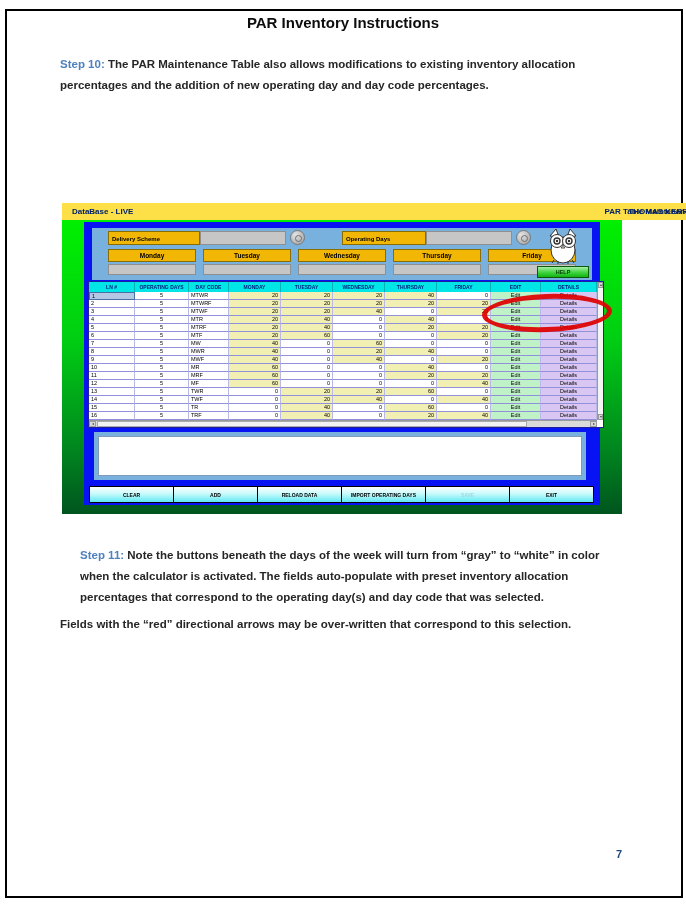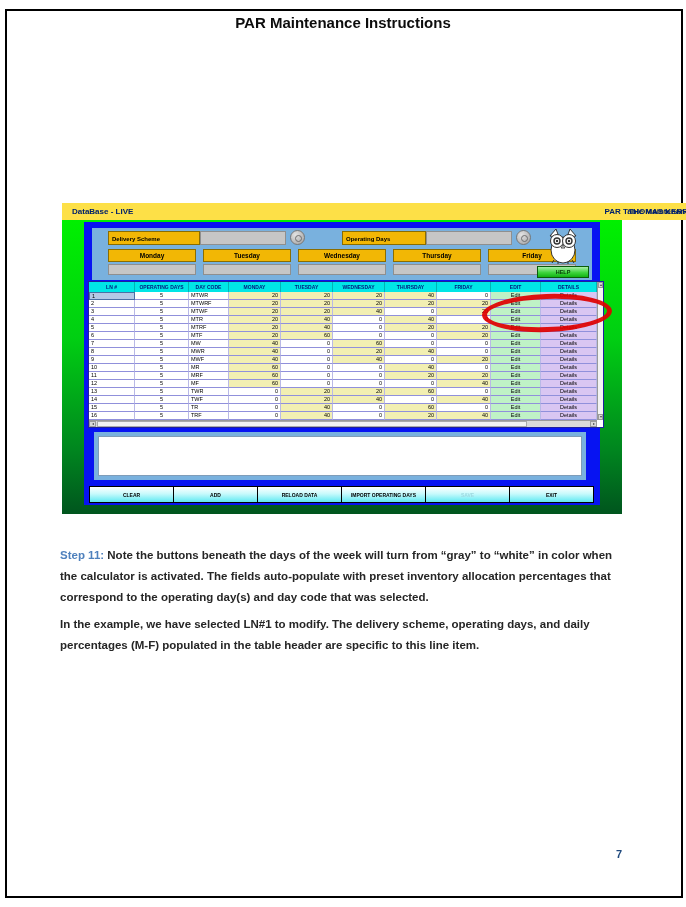--- a/index.html
+++ b/index.html
@@ -12,21 +12,21 @@
   
   .doc-title{position:absolute;top:14px;left:0;width:100%;text-align:center;
     font-size:15px;font-weight:bold;color:#0d0d0d;}
   .doc-sec{position:absolute;left:60px;width:572px;font-size:11.5px;font-weight:bold;
     color:#262626;line-height:21px;}
   #step10{top:54px;}
   #step11{top:545px;}
   .doc-sec p{margin:0;}
   #step10 p.p1{margin-bottom:21px;}
   #step10 p.p2{margin-bottom:0px;}
-  #step11 p.p1{margin-bottom:6px;}
+  #step11 p.p1{margin-bottom:6px;margin-left:20px;}
   #step11 p.p2{margin-bottom:6px;}
   .step-label{color:#4F81BD;}
   .page-num{position:absolute;left:616px;top:848px;font-size:11px;font-weight:bold;color:#1F497D;}
 
   
   .app{position:absolute;left:62px;top:203px;width:560px;height:311px;}
   .titlebar{position:absolute;left:0;top:0;width:632px;height:17px;background:#fde047;
     font-size:8px;font-weight:bold;color:#00206B;line-height:17px;}
   .tb-left{position:absolute;left:10px;}
   .tb-center{position:absolute;left:0;width:100%;text-align:right;}
@@ -106,23 +106,24 @@
   
   .red-ellipse{position:absolute;left:420px;top:91px;width:120px;height:28px;
     border:5px solid #E00000;border-radius:50%;z-index:5;pointer-events:none;opacity:.92;
     transform:rotate(-2deg);}
 </style>
 </head>
 <body>
 
 <div class="page-border"></div>
 
-<div class="doc-title">PAR Maintenance Instructions</div>
+<div class="doc-title">PAR Inventory Instructions</div>
 
 <div class="doc-sec" id="step10">
+  <p class="p1"><span class="step-label">Step 10:</span><span> The PAR Maintenance Table also allows modifications to existing inventory allocation percentages and the addition of new operating day and day code percentages.</span></p>
 </div>
 
 <div class="app">
   <div class="titlebar">
     <span class="tb-left">DataBase - LIVE</span>
     <span class="tb-center">PAR Table Maintenance</span>
     <span class="tb-right">THOMAS KERR</span>
   </div>
   <div class="app-body">
     <div class="blue-panel">
@@ -412,16 +413,16 @@
           <button class="fbtn disabled">SAVE</button>
           <button class="fbtn">EXIT</button>
         </div>
     </div>
   </div>
   <div class="red-ellipse"></div>
 </div>
 
 <div class="doc-sec" id="step11">
   <p class="p1"><span class="step-label">Step 11:</span><span> Note the buttons beneath the days of the week will turn from “gray” to “white” in color when the calculator is activated. The fields auto-populate with preset inventory allocation percentages that correspond to the operating day(s) and day code that was selected.</span></p>
-  <p class="p3">In the example, we have selected LN#1 to modify.  The delivery scheme, operating days, and daily percentages (M-F) populated in the table header are specific to this line item.</p>
+  <p class="p2">Fields with the “red” directional arrows may be over-written that correspond to this selection.</p>
 </div>
 
 <div class="page-num">7</div>
 
 </body></html>

